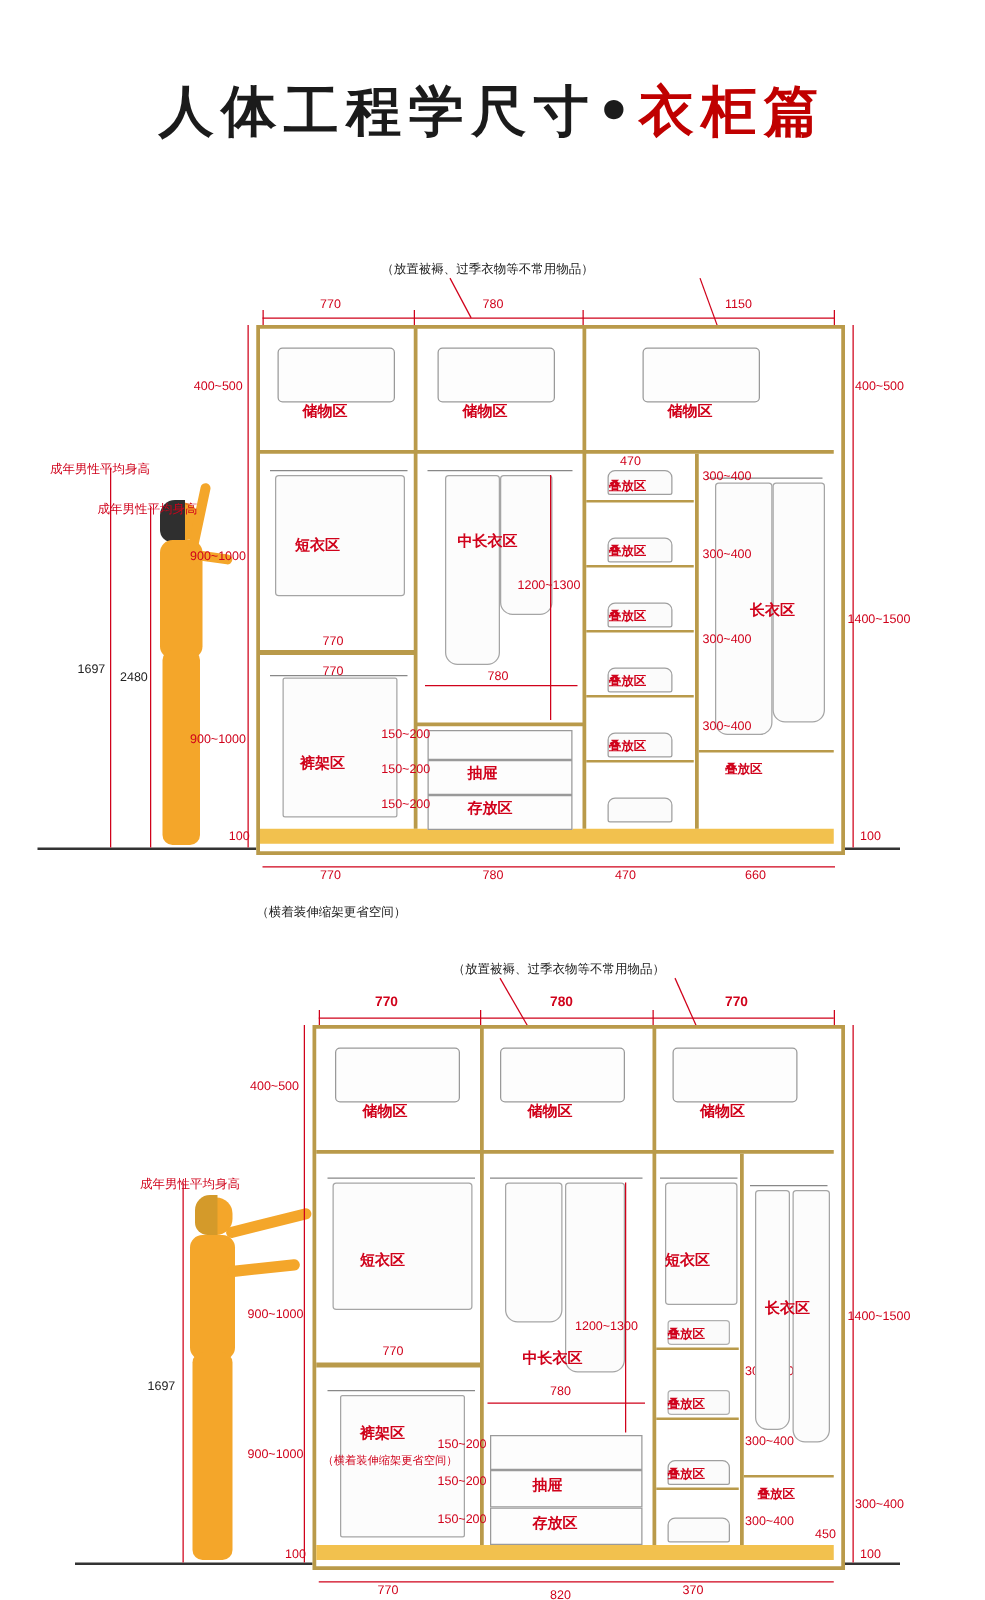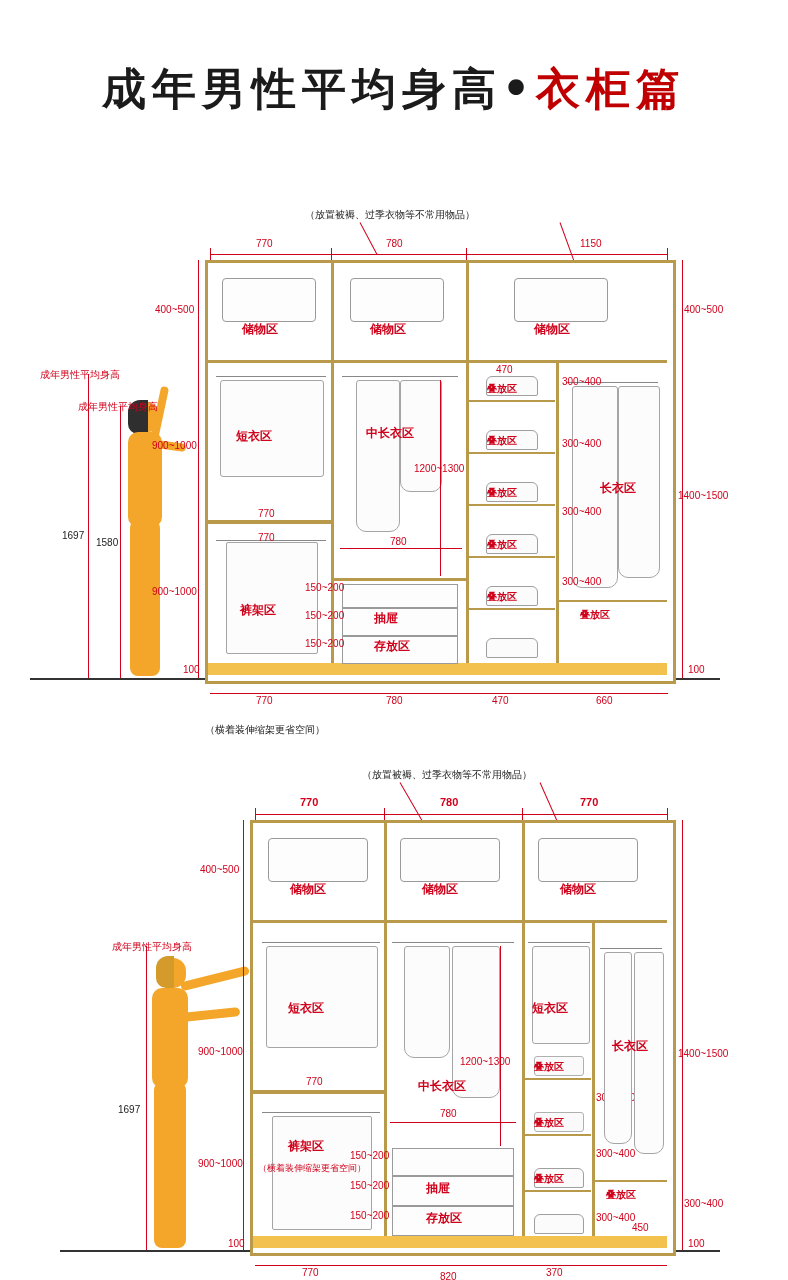--- a/index.html
+++ b/index.html
@@ -44,39 +44,39 @@
   .drawer{position:absolute;border:1px solid #9a9a9a;background:#fdfdfd;}
   .person{position:absolute;background:#f4a62a;}
   .ground{position:absolute;height:2px;background:#333;}
 
   .note{position:absolute;font-size:10px;color:#222;white-space:nowrap;}
 </style>
 </head>
 <body>
 
 <div class="title">
-  <span class="black">成年男性平均身高•</span><span class="red">衣柜篇</span>
+  <span class="black">人体工程学尺寸•</span><span class="red">衣柜篇</span>
 </div>
 
 <div class="dia" style="left:0;top:190px;width:788px;height:560px;">
 
   <div class="note" style="left:305px;top:18px;">（放置被褥、过季衣物等不常用物品）</div>
   <div class="lead" style="left:360px;top:32px;width:36px;transform:rotate(62deg);"></div>
   <div class="lead" style="left:560px;top:32px;width:40px;transform:rotate(70deg);"></div>
 
   <div class="ground" style="left:30px;top:488px;width:690px;"></div>
 
   <div class="person" style="left:133px;top:212px;width:26px;height:30px;border-radius:13px 13px 10px 10px;"></div>
   <div class="person" style="left:128px;top:210px;width:20px;height:34px;border-radius:12px 0 0 10px;background:#2f2f2f;"></div>
   <div class="person" style="left:128px;top:242px;width:34px;height:95px;border-radius:10px;"></div>
   <div class="person" style="left:155px;top:196px;width:8px;height:60px;border-radius:5px;transform:rotate(12deg);"></div>
   <div class="person" style="left:156px;top:252px;width:30px;height:8px;border-radius:5px;transform:rotate(8deg);"></div>
   <div class="person" style="left:130px;top:330px;width:30px;height:156px;border-radius:8px;"></div>
   <div class="blk" style="left:62px;top:340px;">1697</div>
-  <div class="blk" style="left:96px;top:347px;">1580</div>
+  <div class="blk" style="left:96px;top:347px;">2480</div>
   <div class="lbl" style="left:40px;top:178px;">成年男性平均身高</div>
   <div class="lbl" style="left:78px;top:210px;">成年男性平均身高</div>
   <div class="vdim" style="left:88px;top:184px;height:304px;"></div>
   <div class="vdim" style="left:120px;top:216px;height:272px;"></div>
 
   <div class="case" style="left:205px;top:70px;width:465px;height:418px;"></div>
   <div class="base" style="left:208px;top:473px;width:459px;height:12px;"></div>
 
   <div class="shelf" style="left:208px;top:170px;width:459px;height:3px;"></div>
   <div class="shelf" style="left:208px;top:330px;width:124px;height:4px;"></div>
@@ -272,21 +272,21 @@
   <div class="tick" style="left:522px;top:48px;width:1px;height:12px;"></div>
   <div class="tick" style="left:667px;top:48px;width:1px;height:12px;"></div>
   <div class="lbl-b" style="left:300px;top:36px;">770</div>
   <div class="lbl-b" style="left:440px;top:36px;">780</div>
   <div class="lbl-b" style="left:580px;top:36px;">770</div>
 
   <div class="hdim" style="left:255px;top:505px;width:412px;"></div>
   <div class="lbl" style="left:302px;top:507px;">770</div>
   <div class="lbl" style="left:440px;top:511px;">820</div>
   <div class="lbl" style="left:546px;top:507px;">370</div>
-  <div class="lbl" style="left:632px;top:462px;">450</div>
+  <div class="lbl" style="left:652px;top:462px;">450</div>
 
   <div class="vdim" style="left:243px;top:60px;height:430px;"></div>
   <div class="lbl" style="left:200px;top:104px;">400~500</div>
   <div class="lbl" style="left:198px;top:286px;">900~1000</div>
   <div class="lbl" style="left:198px;top:398px;">900~1000</div>
   <div class="lbl" style="left:228px;top:478px;">100</div>
 
   <div class="vdim" style="left:682px;top:60px;height:430px;"></div>
   <div class="lbl" style="left:678px;top:288px;">1400~1500</div>
   <div class="lbl" style="left:684px;top:438px;">300~400</div>

